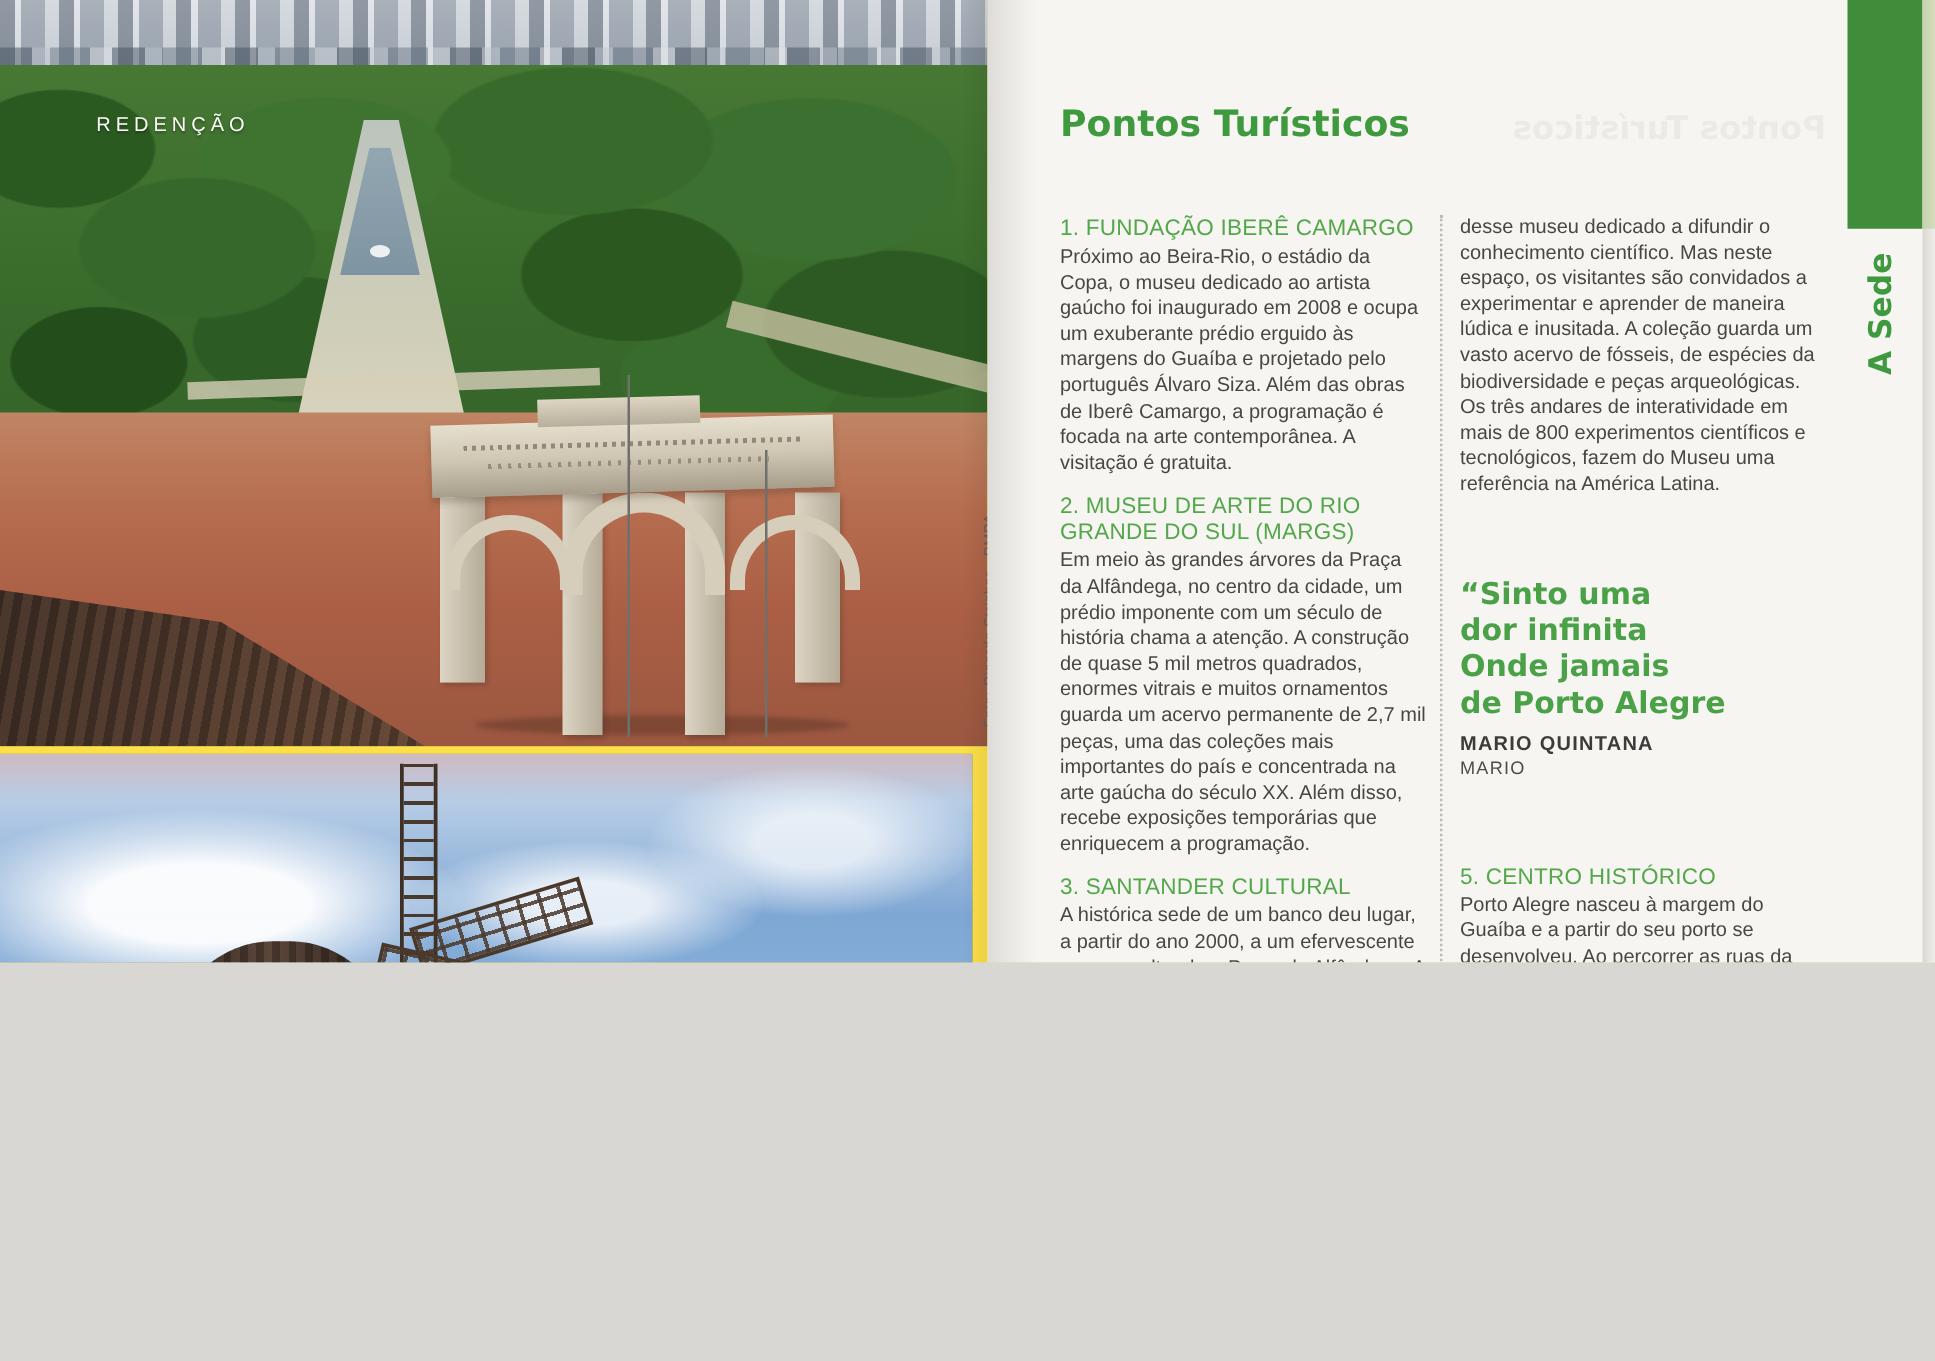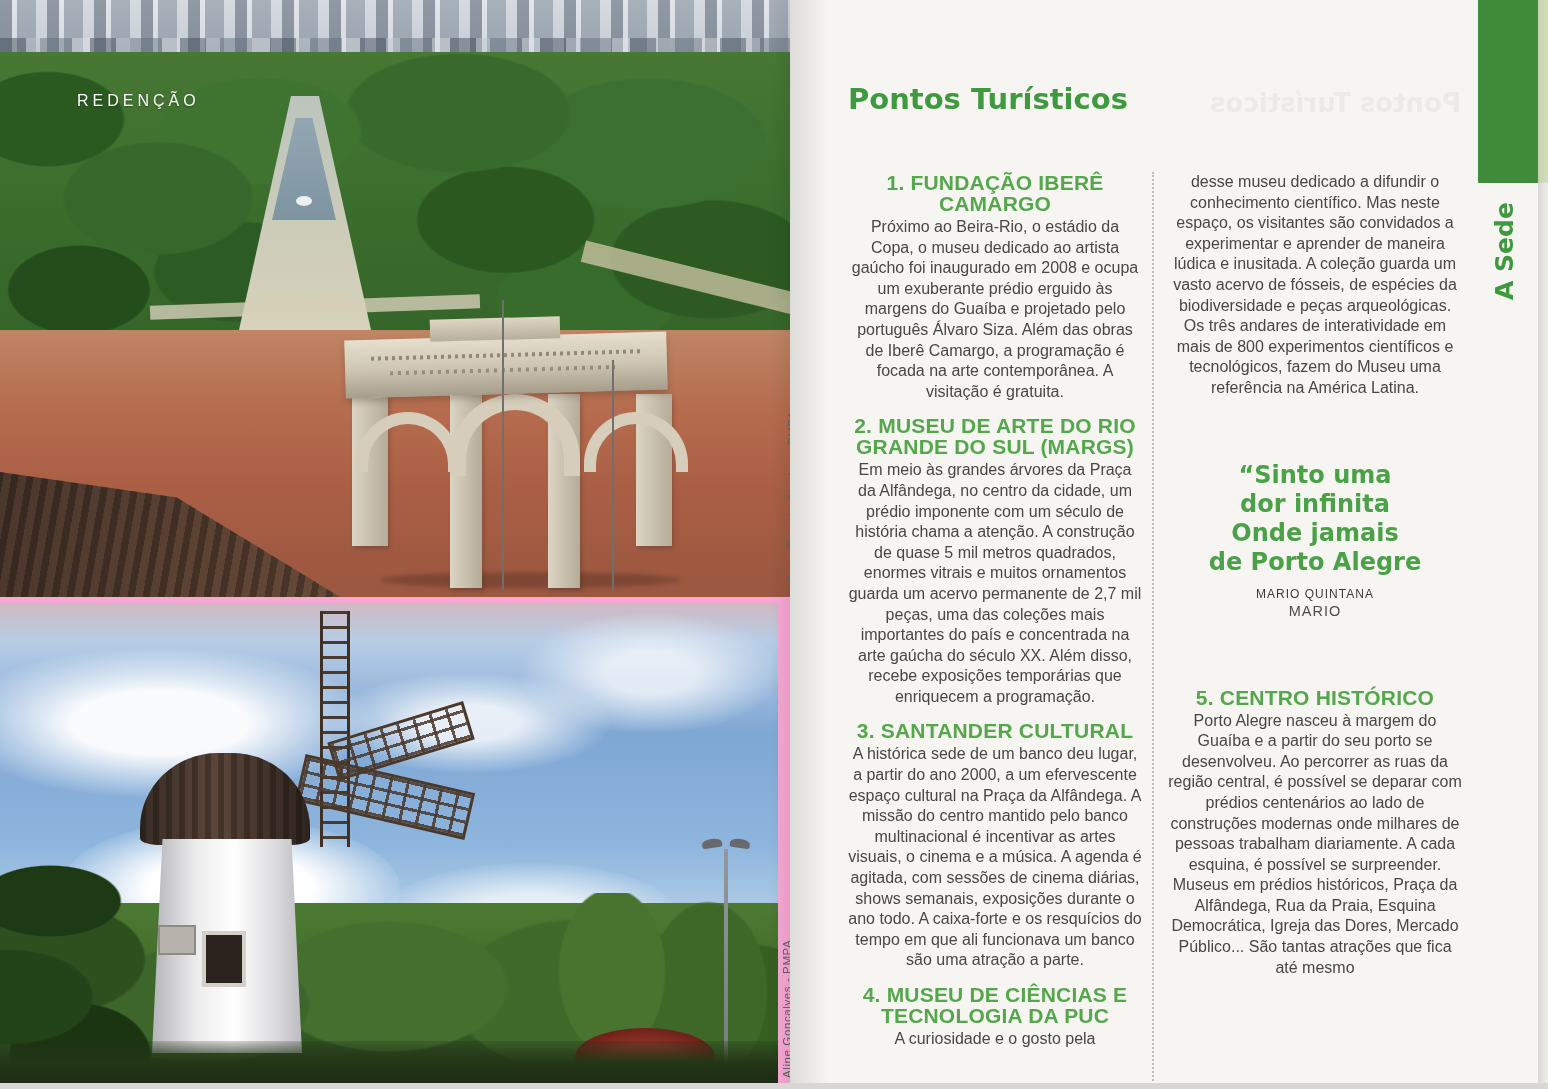--- a/index.html
+++ b/index.html
@@ -1,17 +1,17 @@
 <!DOCTYPE html>
 <html><head>
 <meta charset="utf-8">
 <style>
   html,body{margin:0;padding:0;background:#d8d7d3;}
-  #page{position:relative;width:1548px;height:1083px;background:#f9a8d4;overflow:hidden;
-        font-family:"Liberation Sans",sans-serif;text-align:center;}
+  #page{position:relative;width:1548px;height:770px;background:#fde047;overflow:hidden;
+        font-family:"Liberation Sans",sans-serif;}
 
   
   .photo{position:absolute;overflow:hidden;background:#8aa06a;}
   #photo-top{left:0;top:0;width:790px;height:597px;}
   #photo-bottom{left:0;top:603px;width:778px;height:486px;}
 
   
   .city{position:absolute;left:0;top:0;width:100%;height:95px;
     background:linear-gradient(180deg,#d9dde2 0,#c2c9d1 45%,#a7b0ba 100%);}
   .city:before{content:"";position:absolute;inset:0;
@@ -164,28 +164,28 @@
     font-weight:bold;font-size:29px;letter-spacing:0;color:#3f9a3f;}
   .show-through{position:absolute;left:420px;top:88px;font-family:"DejaVu Sans",sans-serif;
     font-weight:bold;font-size:26px;color:rgba(60,70,60,.06);transform:scaleX(-1);white-space:nowrap;}
 
   .col{position:absolute;width:294px;}
   #col1{left:58px;top:172px;}
   #col2{left:378px;top:172px;}
   .divider{position:absolute;left:362px;top:172px;height:917px;border-left:2px dotted #bdbbb4;}
 
   .sec{margin-bottom:13px;}
-  .sec h3{margin:0 0 3px 0;font-size:21px;line-height:21px;font-weight:bold;color:#55a74c;
+  .sec h3{margin:0 0 3px 0;font-size:18px;line-height:21px;font-weight:normal;color:#55a74c;
     letter-spacing:.2px;}
   .sec p, .cont p{margin:0;font-size:16px;line-height:20.6px;color:#474745;}
 
   .quote{margin-top:62px;}
   .quote-line{display:block;font-family:"DejaVu Sans",sans-serif;font-weight:bold;
     font-size:24px;line-height:29px;color:#4aa148;}
-  .quote-author{margin-top:10px;font-size:12px;font-weight:normal;letter-spacing:1px;color:#3c3c3a;}
+  .quote-author{margin-top:10px;font-size:16px;font-weight:bold;letter-spacing:1px;color:#3c3c3a;}
   .quote-role{font-size:14.5px;letter-spacing:1px;color:#4c4c4a;margin-top:2px;}
   .sec5{margin-top:68px;}
 
   .tab{position:absolute;left:688px;top:0;width:60px;height:183px;background:#3f8c3a;}
   .tab-label{position:absolute;left:700px;top:300px;white-space:nowrap;
     transform:rotate(-90deg);transform-origin:0 0;
     font-family:"DejaVu Sans",sans-serif;font-weight:bold;font-size:25px;color:#3f9a3f;}
   .edge-strip{position:absolute;left:748px;top:0;width:10px;height:1089px;
     background:linear-gradient(90deg,#d8d7d1,#efeeea);}
   .edge-strip:before{content:"";position:absolute;left:0;top:0;width:100%;height:183px;

